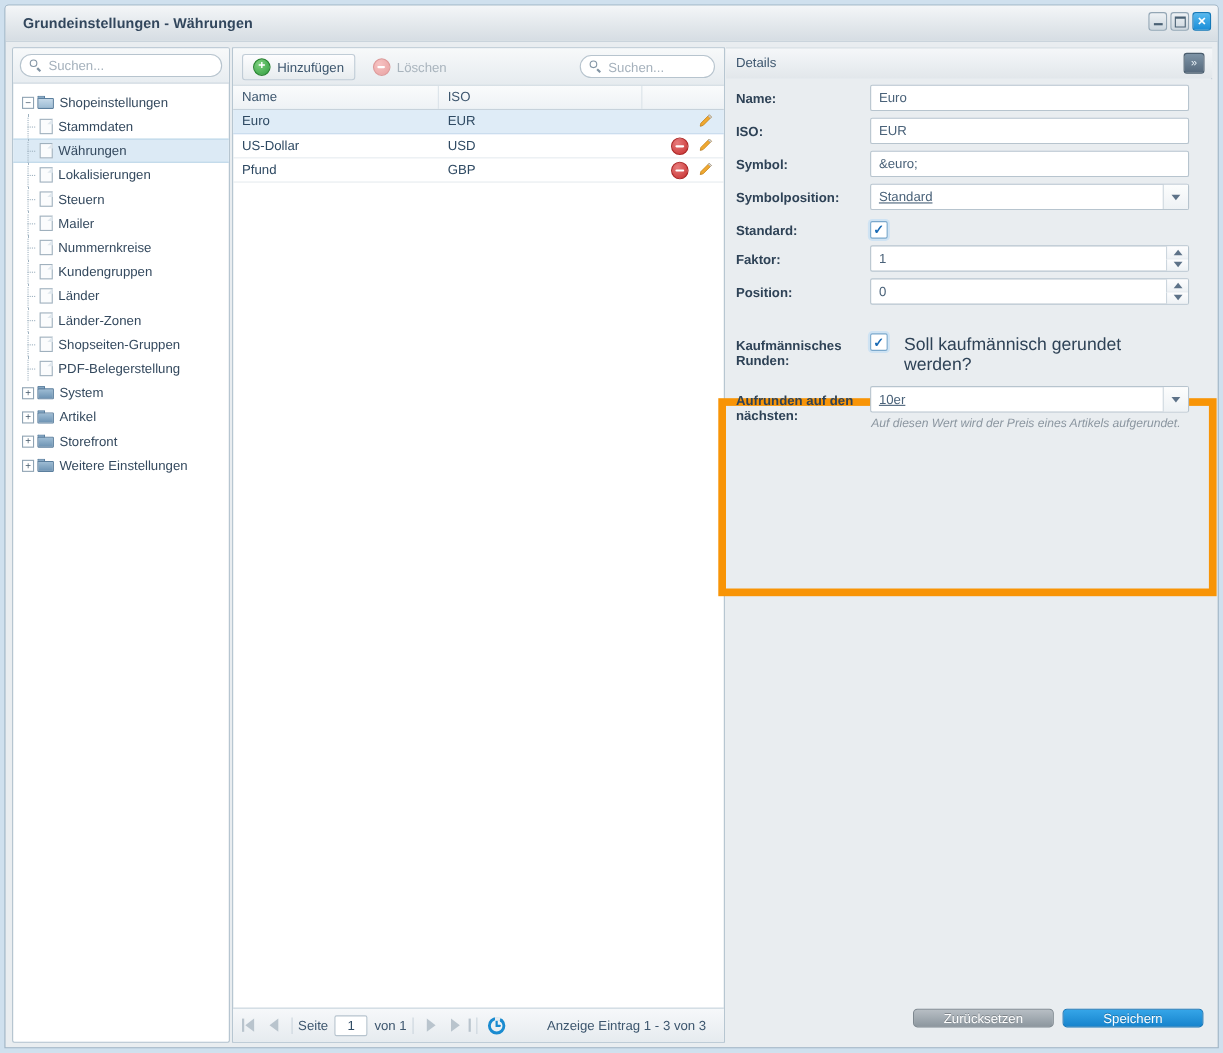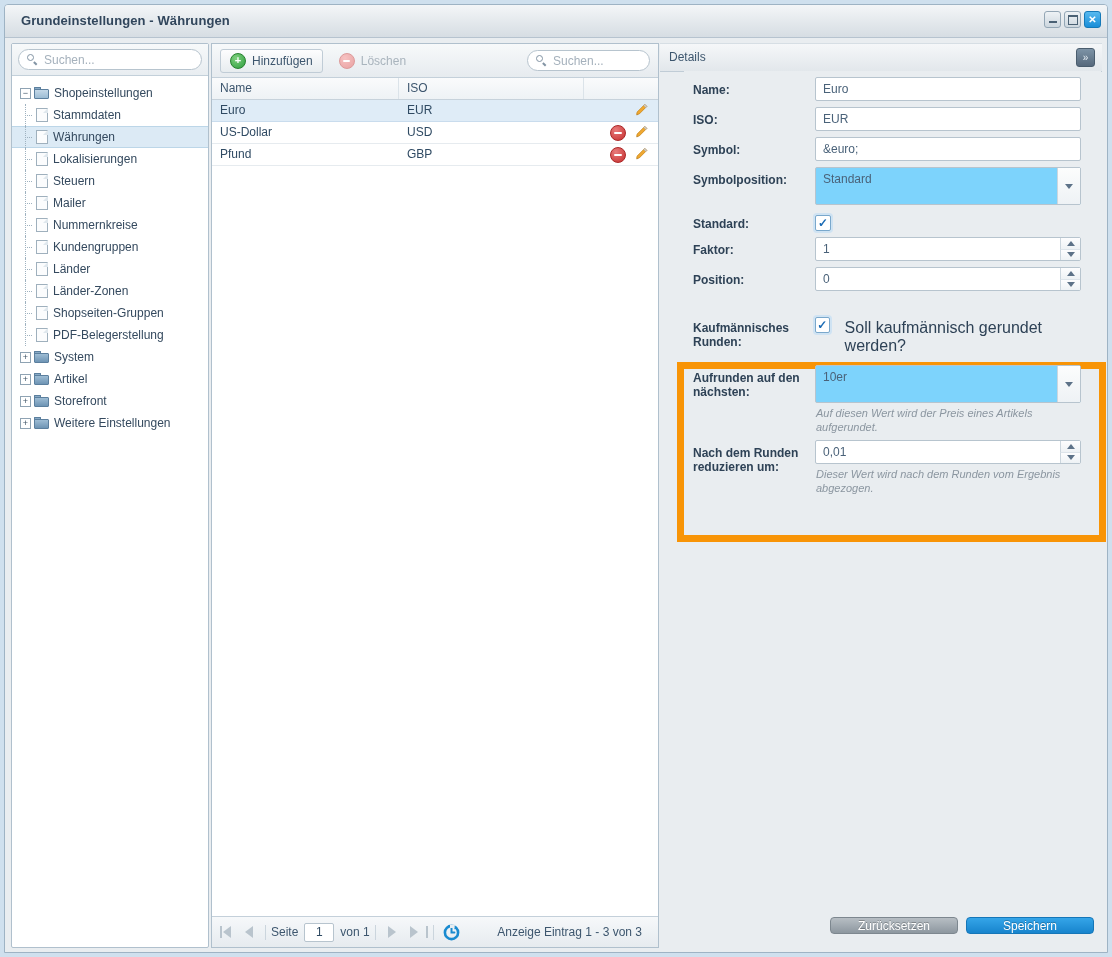--- a/index.html
+++ b/index.html
@@ -310,21 +310,20 @@
     color: #e8f0f6;
     font-size: 10px;
     display:flex;align-items:center;justify-content:center;
     box-sizing: border-box;
   }
 
   .form-area {
     position: absolute;
     left: 0; right: 1px; top: 28px;
     background: #e9edf0;
-    margin-left: 24px;
   }
   .frow {
     display: flex;
     align-items: flex-start;
     padding: 6px 20px 0 9px;
   }
   .flabel {
     width: 122px; flex:none;
     font-size: 12px; font-weight: bold; color:#2e4256;
     padding-top: 6px;
@@ -335,29 +334,30 @@
     width: 100%; height: 24px;
     background: #fff;
     border: 1px solid #b7c4ce;
     border-radius: 2px;
     font-size: 12px; color:#4a6279;
     padding: 0 7px;
     box-sizing: border-box;
     line-height: 22px;
   }
   .fselect {
-    width: 100%; height: 38px;
-    background: #7dd3fc;
+    width: 100%; height: 24px;
+    background: #ffffff;
     border: 1px solid #b7c4ce;
     border-radius: 2px;
     font-size: 12px; color:#4a6279;
     padding: 0 7px;
     box-sizing: border-box;
     line-height: 22px;
     position: relative;
+    text-decoration: underline;
   }
   .sel-arrow {
     position:absolute; right:0; top:0; bottom:0; width:22px;
     background: linear-gradient(to bottom,#fcfdfd,#eef2f5);
     border-left: 1px solid #ccd6de;
     display:flex; align-items:center; justify-content:center;
   }
   .sel-arrow i {
     width:0;height:0;border-style:solid;
     border-width: 5px 4px 0 4px;
@@ -761,37 +761,20 @@
                 <div class="fselect">
                   <span>10er</span>
                   <span class="sel-arrow">
                       <i class="caret-down"></i>
                     </span>
                 </div>
                 <div class="hint">Auf diesen Wert wird der Preis eines Artikels aufgerundet.</div>
               </div>
             </div>
 
-            <div class="frow" style="padding-top:6px">
-              <div class="flabel">Nach dem Runden reduzieren um:</div>
-              <div class="fctl">
-                <div style="position:relative">
-                  <div class="finput">0,01</div>
-                  <div class="spin">
-                    <div>
-                        <i class="caret-up"></i>
-                      </div>
-                    <div>
-                        <i class="caret-down"></i>
-                      </div>
-                  </div>
-                </div>
-                <div class="hint">Dieser Wert wird nach dem Runden vom Ergebnis abgezogen.</div>
-              </div>
-            </div>
           </div>
         </div>
 
         <div class="det-footer">
           <div class="btn secondary">Zurücksetzen</div>
           <div class="btn primary">Speichern</div>
         </div>
       </div>
 
     </div>

